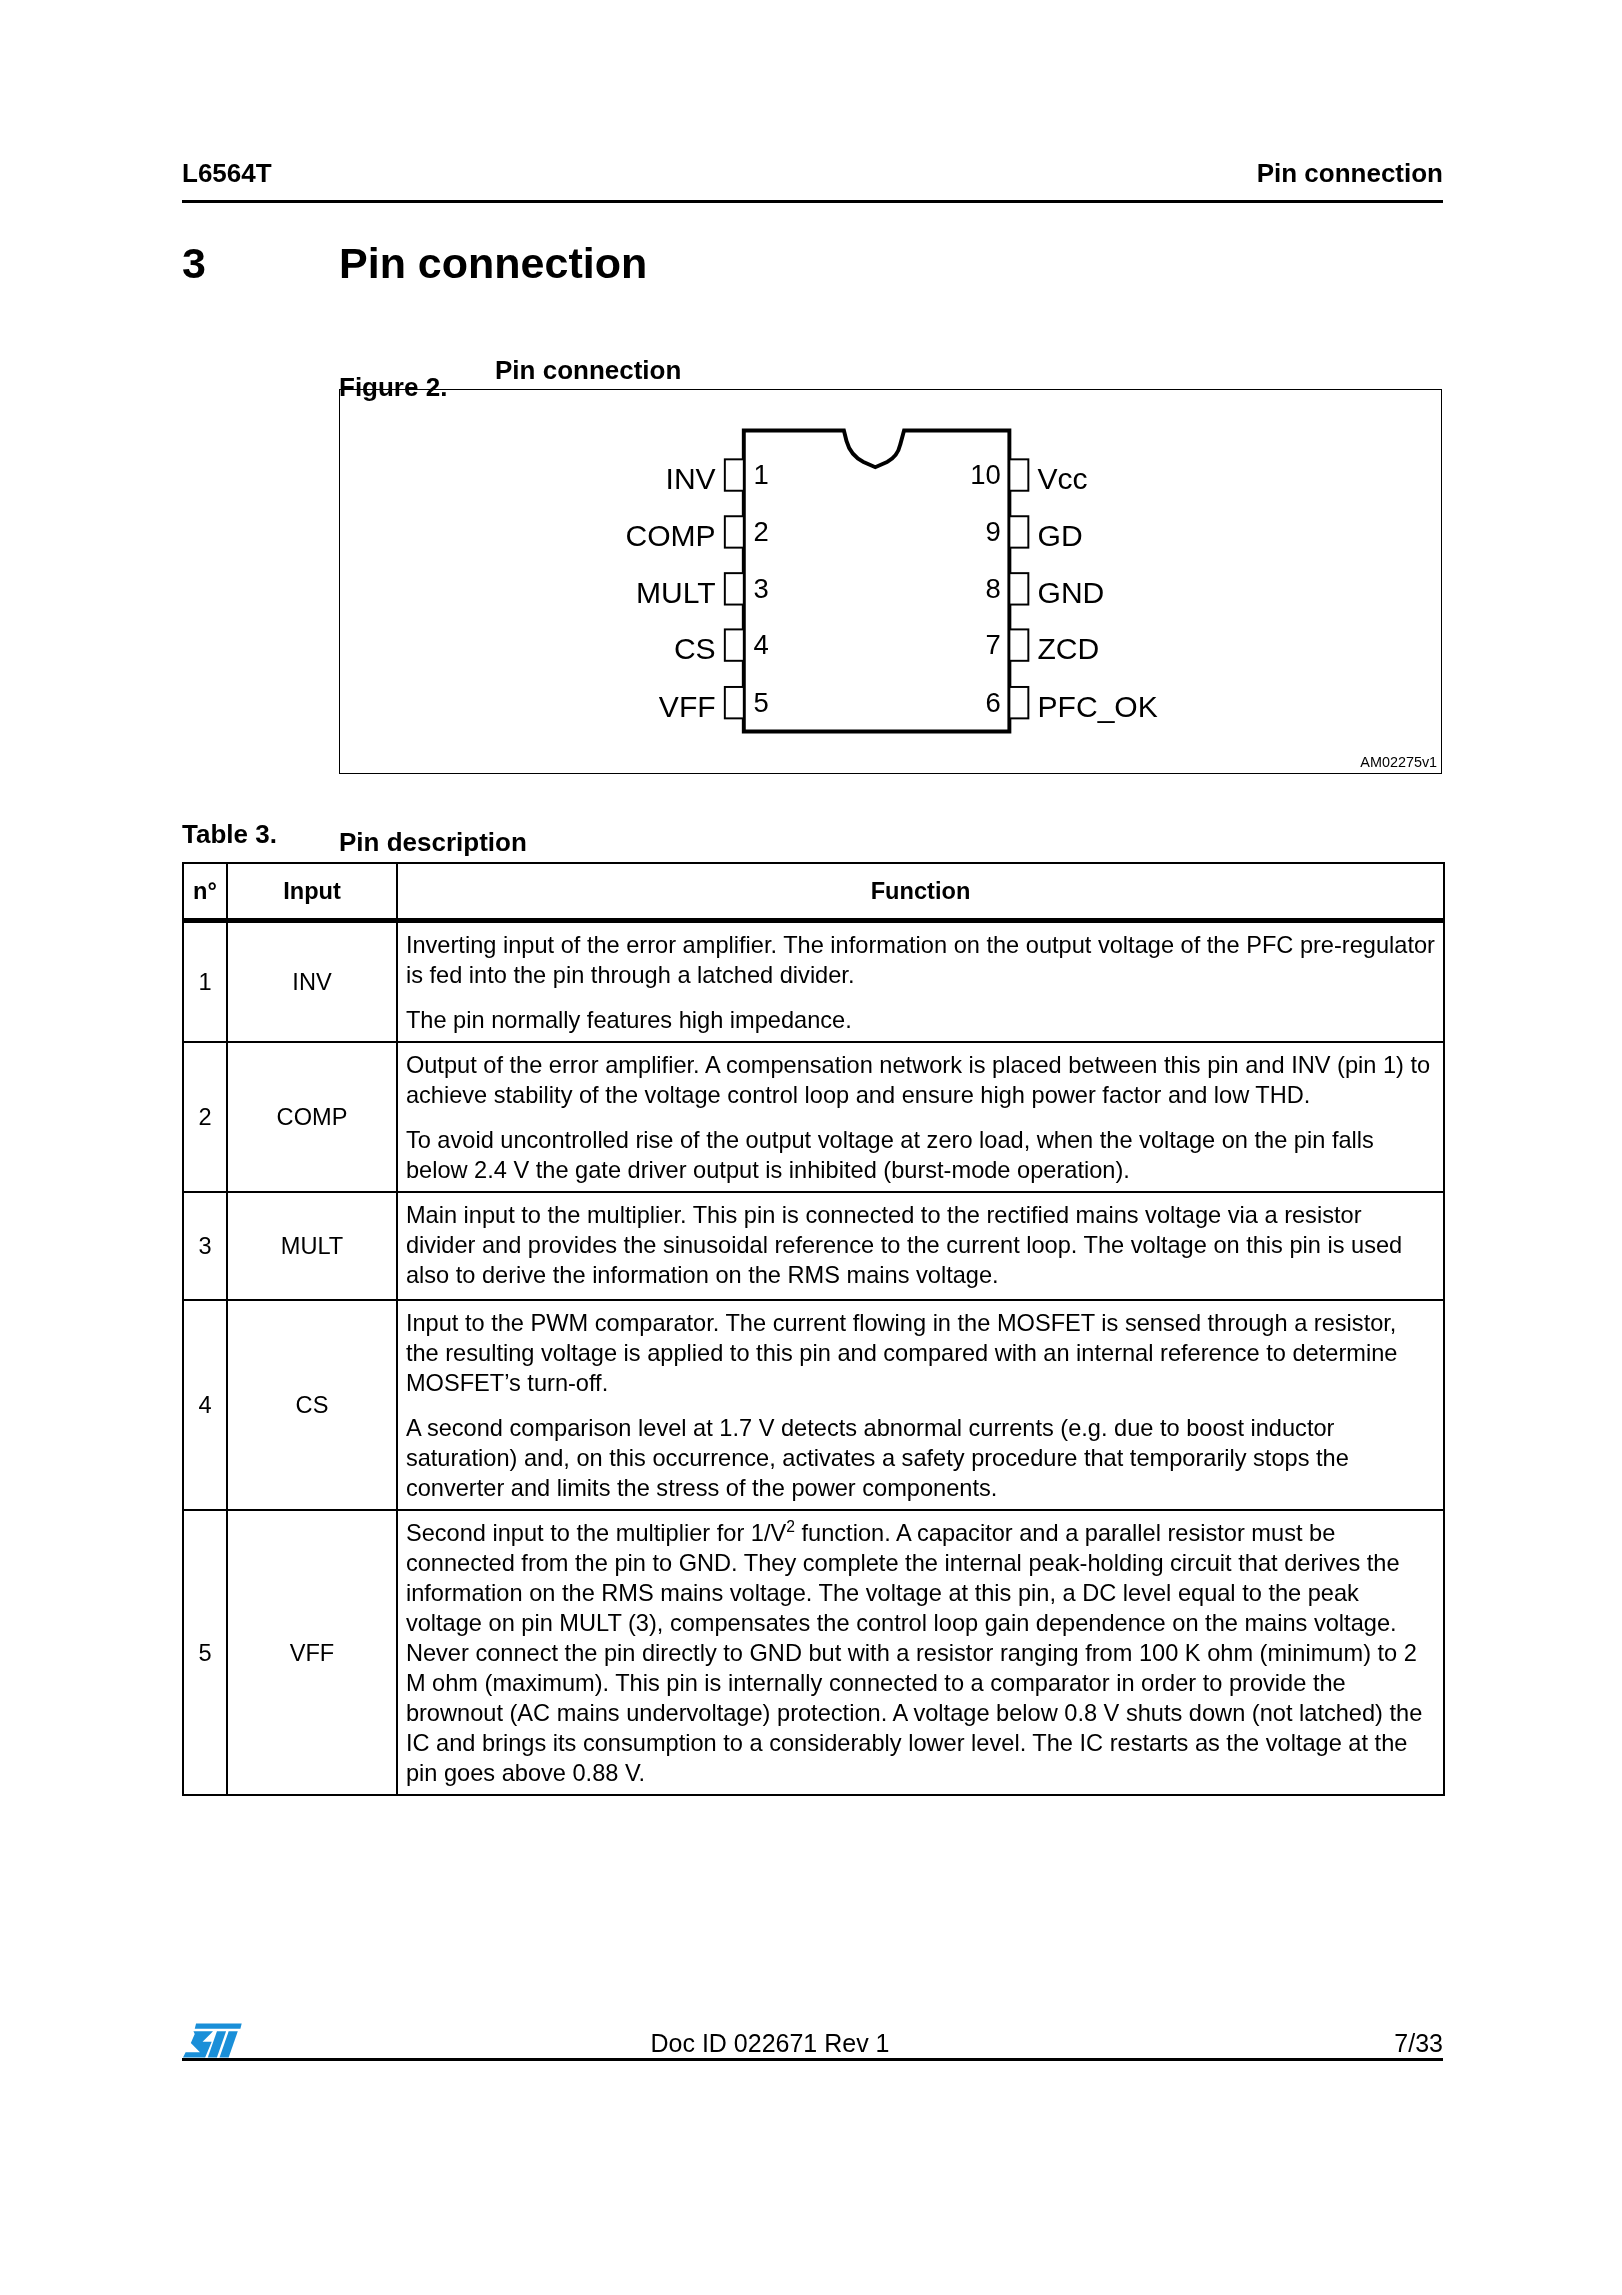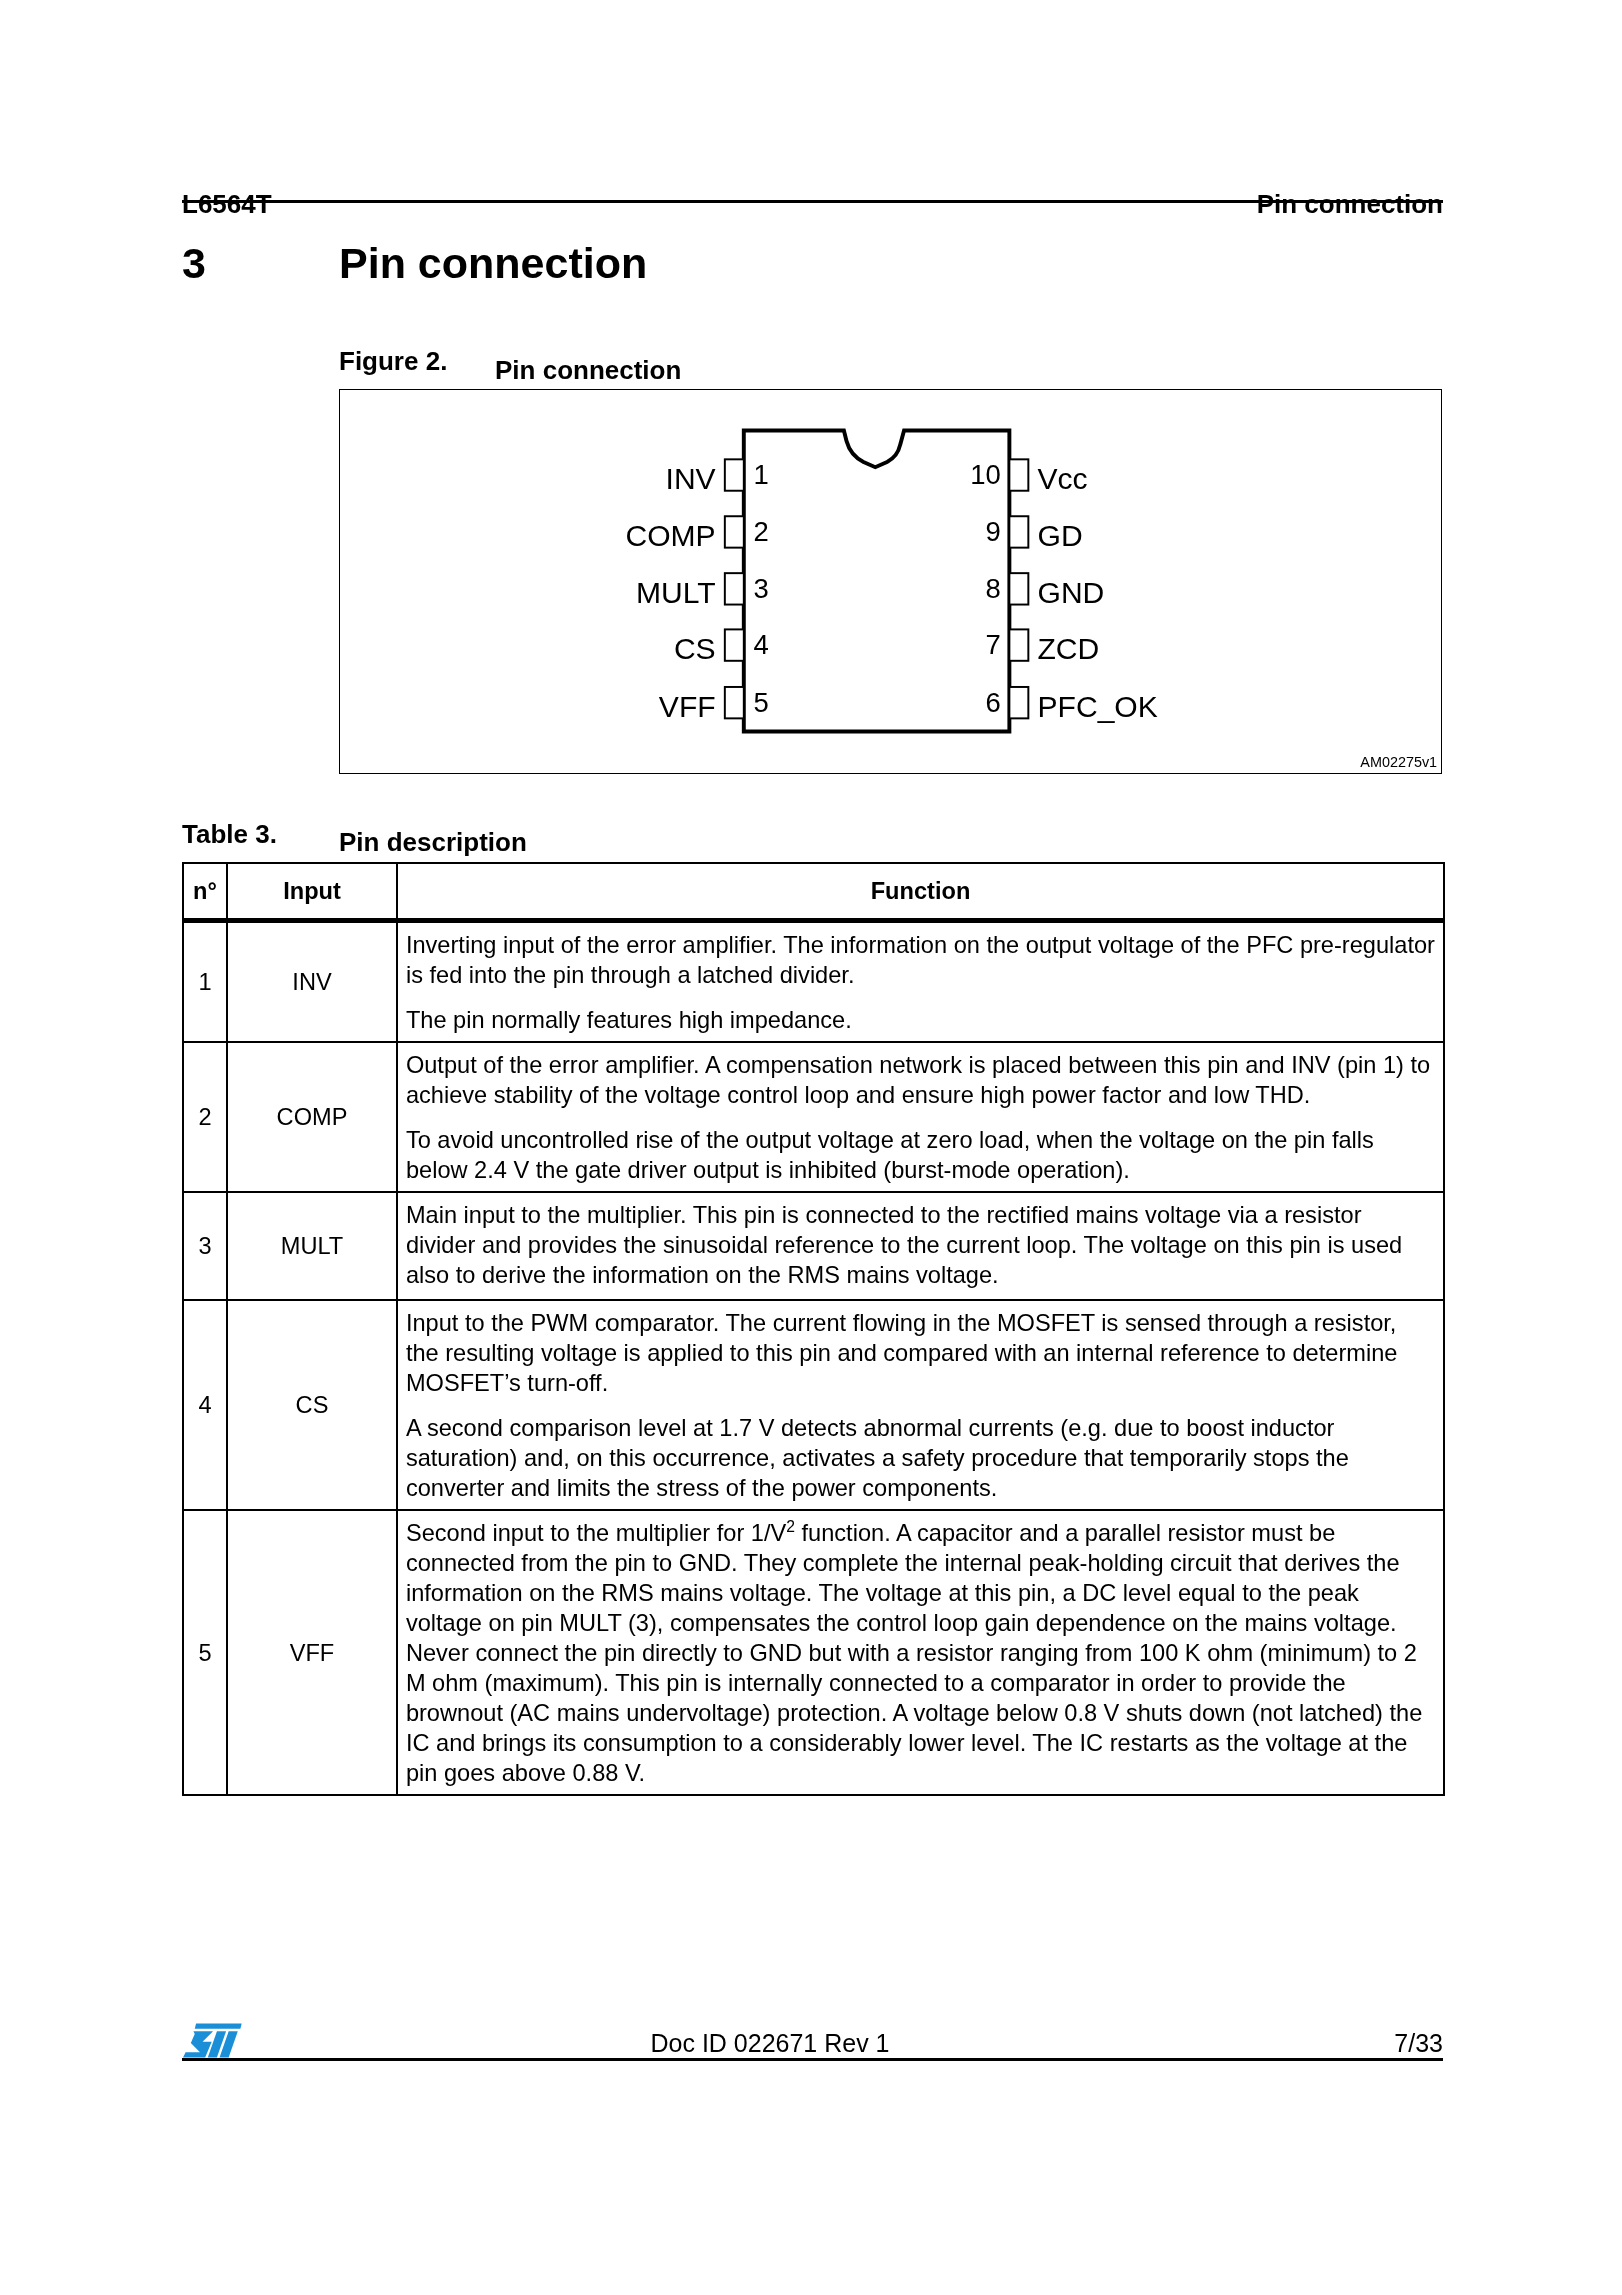--- a/index.html
+++ b/index.html
@@ -1,19 +1,19 @@
 <!DOCTYPE html>
 <html style="font-size:10.5px"><head>
 <meta charset="utf-8">
 <style>
   html, body { margin:0; padding:0; background:#ffffff; }
   body { width:1622px; height:2295px; position:relative; overflow:hidden;
          font-family:"Liberation Sans", sans-serif; color:#000; }
   .abs { position:absolute; }
-  .hdr-text { font-weight:bold; font-size:26px; top:158px;margin-top:31px; }
+  .hdr-text { font-weight:bold; font-size:26px; top:158px; }
   .rule { position:absolute; left:182px; width:1261px; height:2.6px; background:#000; }
   .sec-num { left:182px; top:239px; font-size:43px; font-weight:bold; }
   .sec-title { left:339px; top:239px; font-size:43px; font-weight:bold; }
   .caption { font-size:26px; font-weight:bold; }
   .fig-box { left:339px; top:389px; width:1103px; height:385px; border:1.3px solid #000; box-sizing:border-box; }
   .fig-code { right:3.9px; bottom:2.6px; font-size:14.4px; }
   svg text { font-family:"Liberation Sans", sans-serif; }
   table.pins { position:absolute; left:182px; top:862px; width:1261px; border-collapse:collapse; table-layout:fixed; }
   table.pins th, table.pins td { border:2px solid #000; font-size:23.6px; line-height:30px; }
   table.pins th { font-weight:bold; height:52px; text-align:center; vertical-align:middle; }
@@ -28,21 +28,21 @@
 </head>
 <body>
 
 <div class="abs hdr-text" style="left:182px;">L6564T</div>
 <div class="abs hdr-text" style="right:179px;">Pin connection</div>
 <div class="rule" style="top:200px;"></div>
 
 <div class="abs sec-num">3</div>
 <div class="abs sec-title">Pin connection</div>
 
-<div class="abs caption" style="left:339px; top:346px;">Figure 2.</div>
+<div class="abs caption" style="left:339px; top:372px;">Figure 2.</div>
 <div class="abs caption" style="left:495px; top:355px;">Pin connection</div>
 
 <div class="abs fig-box">
   <svg width="1100" height="382" viewBox="0 0 1681 584" style="position:absolute;left:0;top:0;">
 
     <path d="M617 62 L770 62 L774 78 Q780 100 800 110 L818 118 L836 110 Q852 102 856 84 L862 62 L1023 62 L1023 522 L617 522 Z" fill="#fff" stroke="#000" stroke-width="6"></path>
     <g id="left-pins">
         <g>
           <rect x="588" y="106" width="29" height="48" fill="#fff" stroke="#000" stroke-width="3"></rect>
           <text x="632" y="144" font-size="42">1</text>

